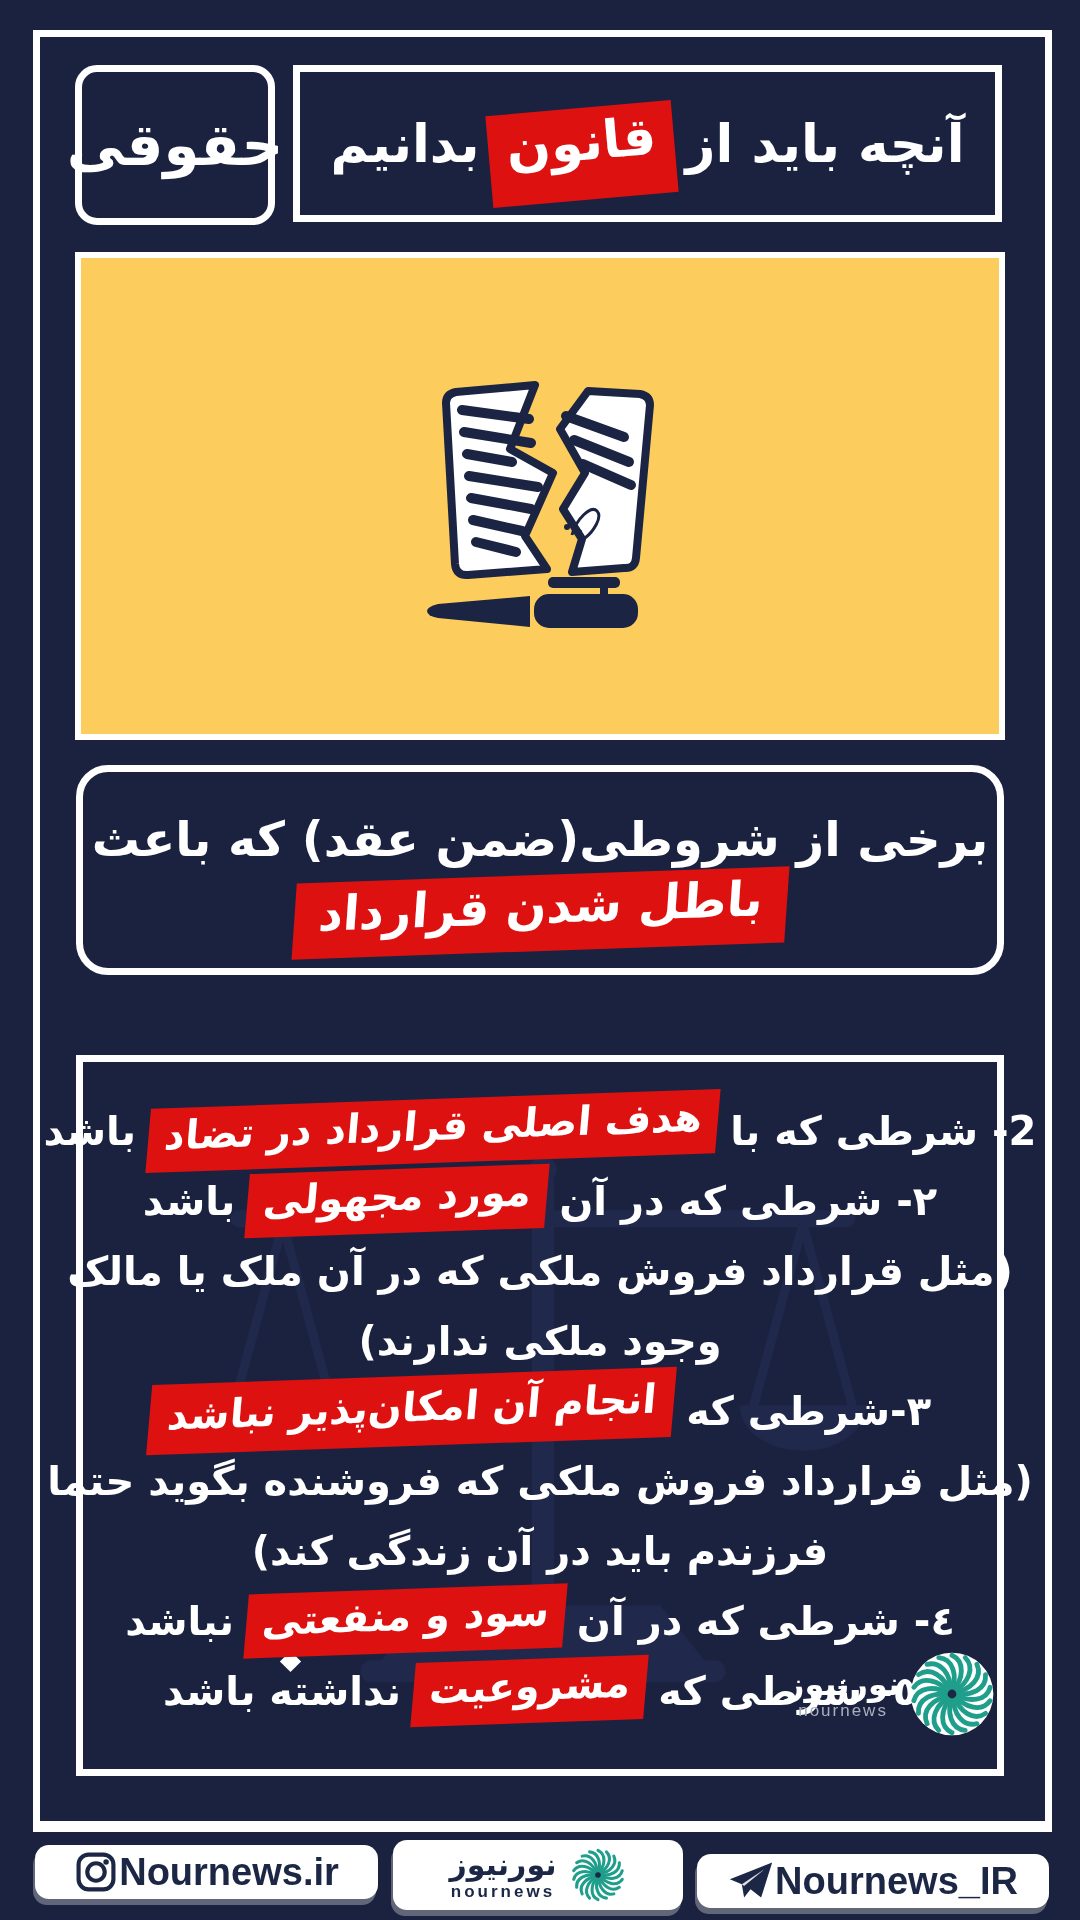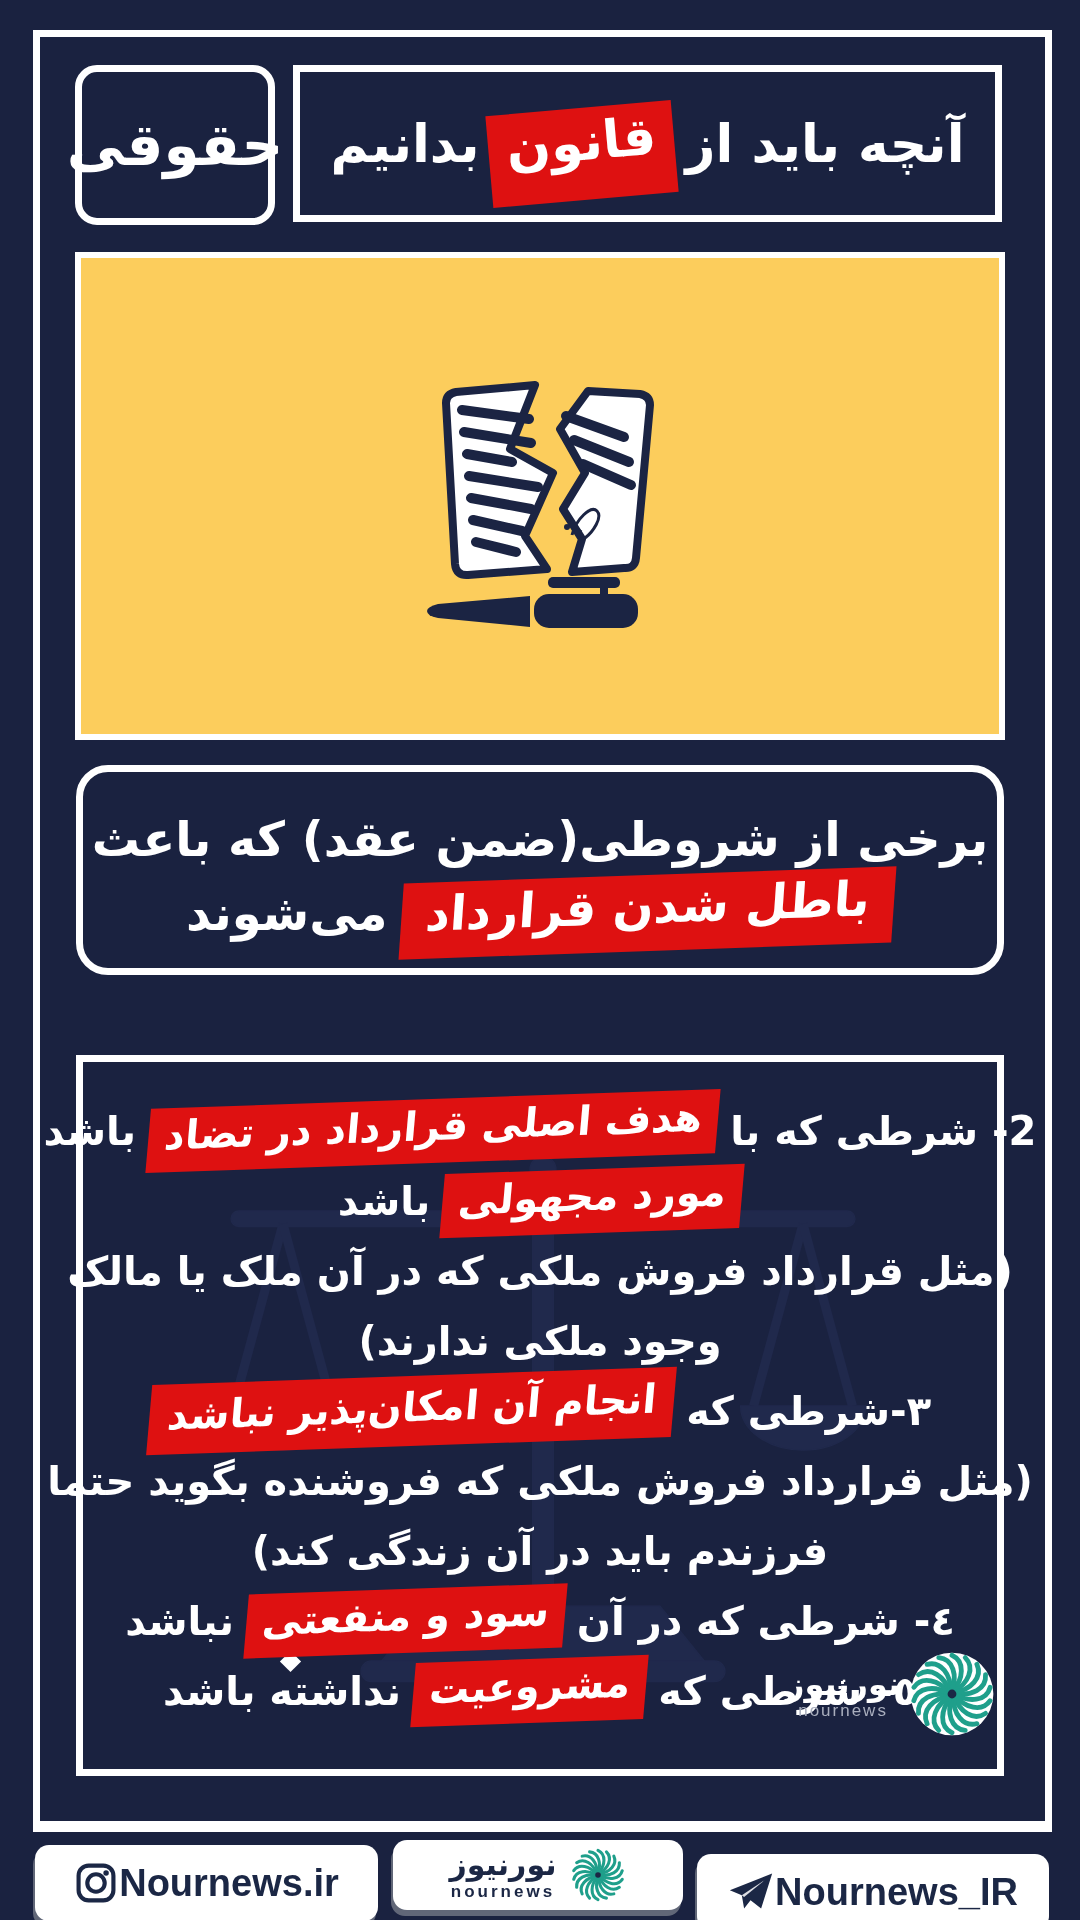--- a/index.html
+++ b/index.html
@@ -40,21 +40,21 @@
   .diamond{position:absolute;left:200px;top:592px;width:15px;height:15px;background:#fff;
            transform:rotate(45deg);z-index:1;}
 
   
   .brand-mark{position:absolute;left:786px;top:1650px;display:flex;align-items:center;gap:8px;z-index:3;}
   .brand-text{display:flex;flex-direction:column;align-items:center;}
   .brand-fa{font-size:32px;font-weight:bold;color:#fff;line-height:34px;}
   .brand-en{font-size:17px;color:#a9aebd;letter-spacing:2px;font-family:"Liberation Sans",sans-serif;}
 
   
-  .badge{position:absolute;top:1845px;height:76px;background:#fff;border-radius:14px;
+  .badge{position:absolute;top:1845px;height:54px;background:#fff;border-radius:14px;
          display:flex;align-items:center;justify-content:center;gap:1px;color:#1b2745;
          font-family:"Liberation Sans",sans-serif;font-weight:bold;font-size:38px;
          box-shadow:-2px 6px 0 rgba(110,115,130,.85);}
   .badge-ig{left:35px;width:343px;}
   .badge-center{left:393px;top:1840px;width:290px;height:70px;gap:14px;}
   .badge-tg{left:697px;width:352px;margin-top:9px;}
   .c-logotype{display:flex;flex-direction:column;align-items:center;line-height:1;}
   .c-fa{font-family:"DejaVu Sans",sans-serif;font-size:30px;font-weight:bold;color:#1b2745;}
   .c-en{font-size:17px;letter-spacing:3px;color:#1b2745;font-weight:bold;margin-top:3px;}
 </style>
@@ -136,21 +136,20 @@
         <rect x="148" y="271" width="72" height="11" rx="5" fill="#1b2443"></rect>
         <rect x="200" y="280" width="8" height="10" fill="#1b2443"></rect>
       </g>
     </svg>
   </div>
 
   <div class="box intro-box">
     <div class="intro-line">برخی از شروطی(ضمن عقد) که باعث</div>
     <div class="intro-line">
       <span class="hl hl-intro">باطل شدن قرارداد</span>
-      <span>می‌شوند</span>
     </div>
   </div>
 
   <div class="box list-box">
     <svg class="watermark" width="780" height="600" viewBox="0 0 600 460">
       <g fill="#20294c" stroke="#20294c">
         <rect x="60" y="60" width="480" height="12" rx="6"></rect>
         <rect x="292" y="34" width="16" height="330"></rect>
         <circle cx="300" cy="28" r="10"></circle>
         <g stroke-width="7" fill="none">
@@ -166,20 +165,21 @@
       </g>
     </svg>
     <div class="diamond"></div>
 
     <p>
       <span>2- شرطی که با</span>
       <span class="hl hl-li">هدف اصلی قرارداد در تضاد</span>
       <span>باشد</span>
     </p>
     <p>
+      <span>۲- شرطی که در آن</span>
       <span class="hl hl-li">مورد مجهولی</span>
       <span>باشد</span>
     </p>
     <p>(مثل قرارداد فروش ملکی که در آن ملک یا مالک</p>
     <p>وجود ملکی ندارند)</p>
     <p>
       <span>۳-شرطی که</span>
       <span class="hl hl-li hl-big">انجام آن امکان‌پذیر نباشد</span>
     </p>
     <p>(مثل قرارداد فروش ملکی که فروشنده بگوید حتما</p>

